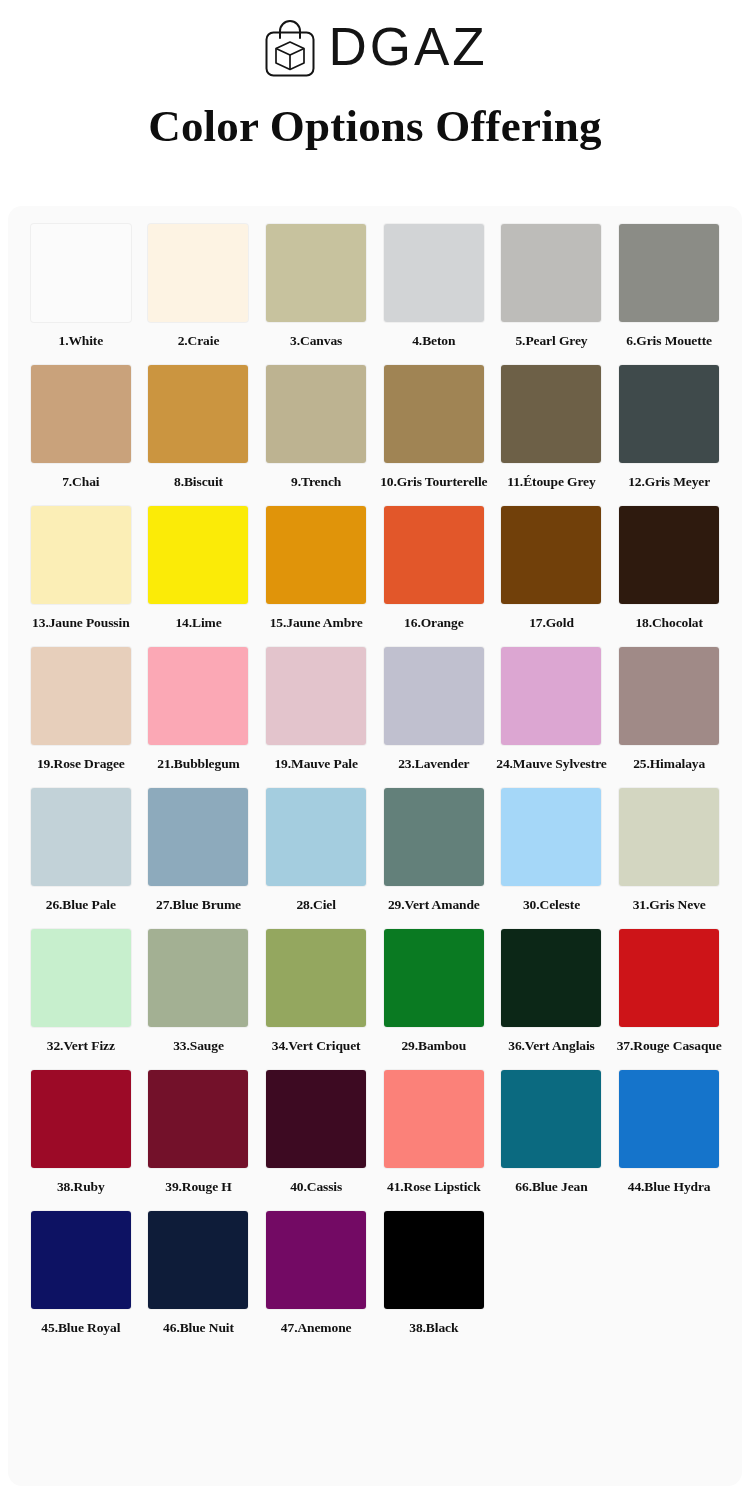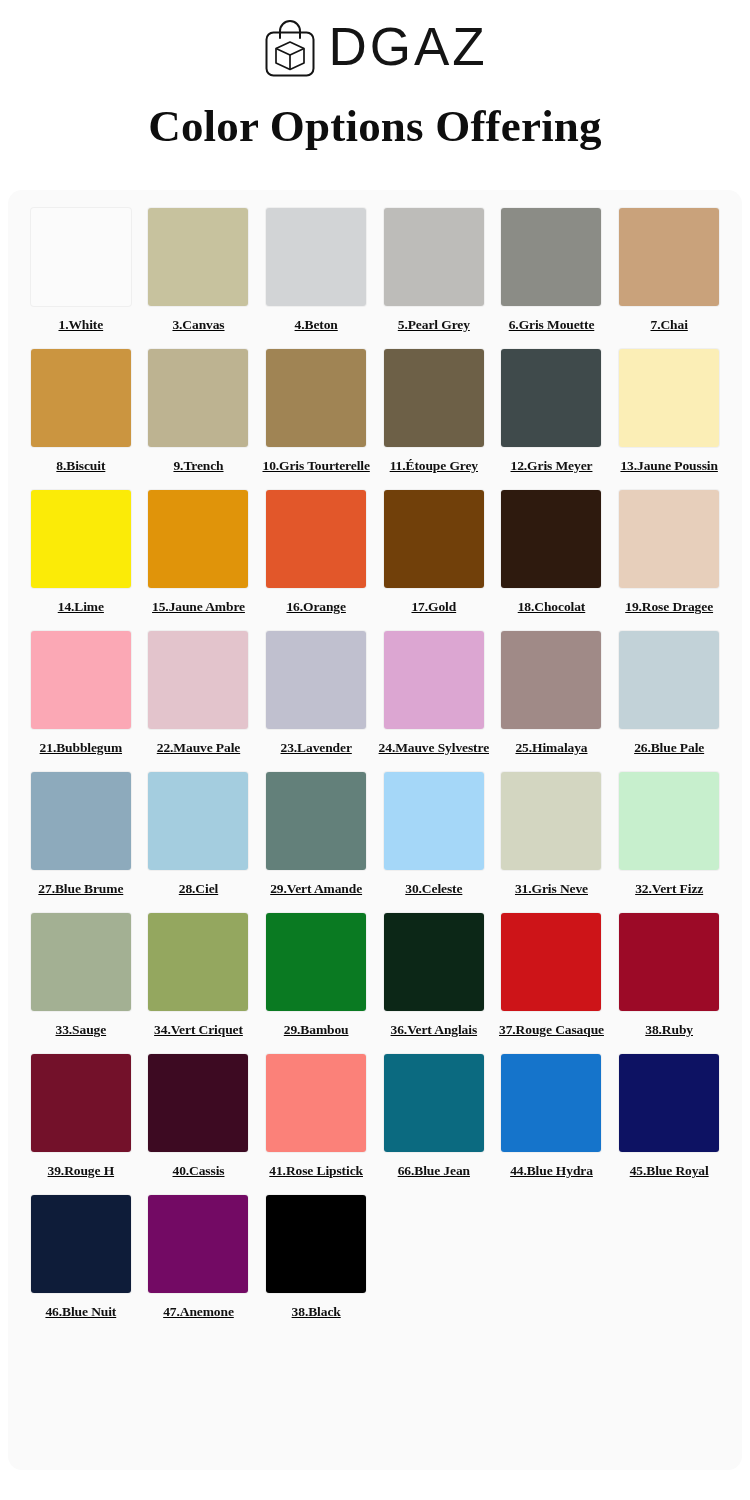--- a/index.html
+++ b/index.html
@@ -56,28 +56,27 @@
     color: #0e0e0e;
     letter-spacing: 0.2px;
     margin: 14px 0 0 0;
     line-height: 1.1;
   }
 
   
   .panel {
     position: absolute;
     left: 8px;
-    top: 190px;
+    top: 206px;
     width: 734px;
     height: 1280px;
     background: #fafafa;
     border-radius: 14px;
     box-sizing: border-box;
     padding: 18px 14px 10px 14px;
-    text-decoration: underline;
   }
   .grid {
     display: grid;
     grid-template-columns: repeat(6, 1fr);
     column-gap: 0px;
     row-gap: 0px;
   }
   .cell {
     display: flex;
     flex-direction: column;
@@ -124,20 +123,24 @@
 
   <h1 class="title">Color Options Offering</h1>
 
   <div class="panel">
     <div class="grid">
         <div class="cell">
           <div class="swatch" style="background: rgb(251, 251, 251);"></div>
           <div class="caption">1.White</div>
         </div>
         <div class="cell">
+          <div class="swatch" style="background: rgb(253, 243, 227);"></div>
+          <div class="caption">2.Craie</div>
+        </div>
+        <div class="cell">
           <div class="swatch" style="background: rgb(199, 194, 158);"></div>
           <div class="caption">3.Canvas</div>
         </div>
         <div class="cell">
           <div class="swatch" style="background: rgb(210, 212, 214);"></div>
           <div class="caption">4.Beton</div>
         </div>
         <div class="cell">
           <div class="swatch" style="background: rgb(189, 188, 185);"></div>
           <div class="caption">5.Pearl Grey</div>
@@ -197,21 +200,21 @@
         <div class="cell">
           <div class="swatch" style="background: rgb(231, 207, 187);"></div>
           <div class="caption">19.Rose Dragee</div>
         </div>
         <div class="cell">
           <div class="swatch" style="background: rgb(251, 168, 181);"></div>
           <div class="caption">21.Bubblegum</div>
         </div>
         <div class="cell">
           <div class="swatch" style="background: rgb(227, 196, 204);"></div>
-          <div class="caption">22.Mauve Pale</div>
+          <div class="caption">19.Mauve Pale</div>
         </div>
         <div class="cell">
           <div class="swatch" style="background: rgb(192, 192, 207);"></div>
           <div class="caption">23.Lavender</div>
         </div>
         <div class="cell">
           <div class="swatch" style="background: rgb(220, 166, 210);"></div>
           <div class="caption">24.Mauve Sylvestre</div>
         </div>
         <div class="cell">

